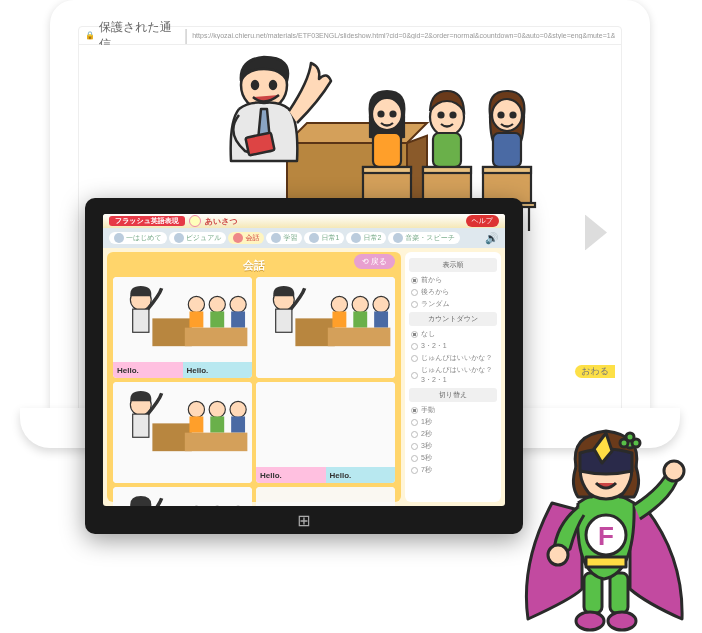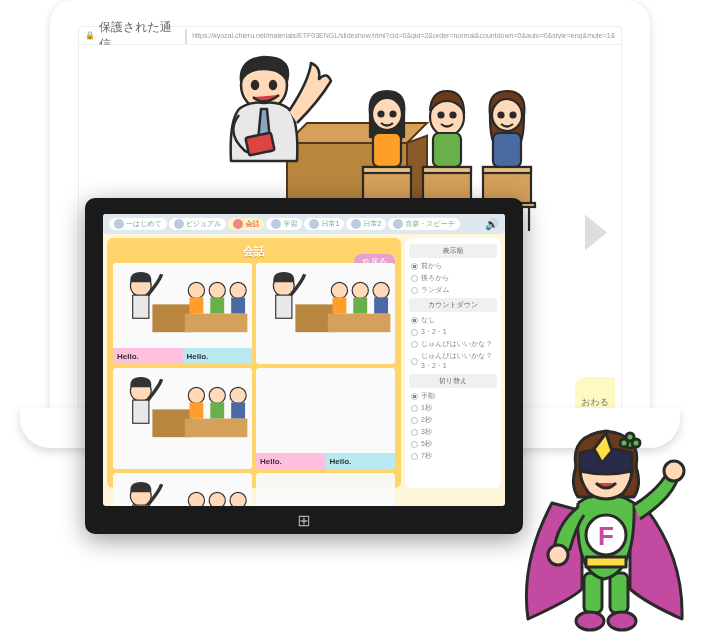--- a/index.html
+++ b/index.html
@@ -9,21 +9,21 @@
 .laptop{position:absolute;top:0;left:50px;width:600px;height:410px;background:#fff;border-radius:24px 24px 0 0;box-shadow:0 2px 8px rgba(0,0,0,.15)}
 .laptop-screen{position:absolute;top:26px;left:28px;right:28px;bottom:-4px;background:#fff;border:1px solid #eee;border-radius:4px}
 .url-bar{display:flex;align-items:center;height:18px;border-bottom:1px solid #eee;padding:0 6px;gap:4px}
 .url-lock{font-size:8px;color:#6b6}
 .url-label{font-size:12px;color:#666}
 .url-text{font-size:7px;color:#999;white-space:nowrap;overflow:hidden}
 .laptop-content{position:relative;height:calc(100% - 18px);background:#fff}
 .scene{position:absolute;left:90px;top:6px;width:380px;height:200px}
 .laptop-arrow{position:absolute;right:14px;top:50%;transform:translateY(-40%);width:22px;height:36px;background:#ddd;clip-path:polygon(0 0,100% 50%,0 100%)}
 .laptop-base{position:absolute;top:408px;left:20px;width:660px;height:40px;background:#fff;border-radius:0 0 30px 30px;box-shadow:0 4px 10px rgba(0,0,0,.15)}
-.owaru{position:absolute;right:6px;top:332px;background:#fef9c3;color:#777;font-size:9px;padding:19px 6px;border-radius:10px 0 0 10px}
+.owaru{position:absolute;right:6px;top:320px;background:#fde047;color:#777;font-size:9px;padding:0 6px;border-radius:10px 0 0 10px}
 
 
 .tablet{position:absolute;top:198px;left:85px;width:438px;height:336px;background:#1a1a1a;border-radius:10px;box-shadow:0 6px 24px rgba(0,0,0,.4);padding:16px 18px 28px}
 .tablet-screen{width:100%;height:100%;background:#fff5d8;border-radius:3px;overflow:hidden;position:relative}
 .tablet-home{position:absolute;bottom:4px;left:50%;transform:translateX(-50%);color:#aaa;font-size:16px}
 
 .top-strip{height:14px;background:linear-gradient(#fff,#f5e8b8);display:flex;align-items:center;padding:0 6px;gap:4px}
 .logo-badge{background:#e63946;color:#fff;font-size:7px;font-weight:700;padding:0 6px;border-radius:3px}
 .mascot-dot{width:12px;height:12px;background:#ffb;border-radius:50%;border:1px solid #e8a}
 .topic-label{font-size:8px;color:#c44;font-weight:700}
@@ -133,20 +133,26 @@
       <div class="laptop-arrow"></div>
       <div class="owaru">おわる</div>
     </div>
   </div>
 </div>
 <div class="laptop-base"></div>
 
 <div class="tablet">
   <div class="tablet-screen">
 
+    <div class="top-strip">
+      <span class="logo-badge">フラッシュ英語表現</span>
+      <span class="mascot-dot"></span>
+      <span class="topic-label">あいさつ</span>
+      <span class="help-pill">ヘルプ</span>
+    </div>
 
     <div class="nav-strip">
       <span class="nav-item">
           <span class="nav-ico"></span>
           <span>一はじめて</span>
         </span>
       <span class="nav-item">
           <span class="nav-ico"></span>
           <span>ビジュアル</span>
         </span>

